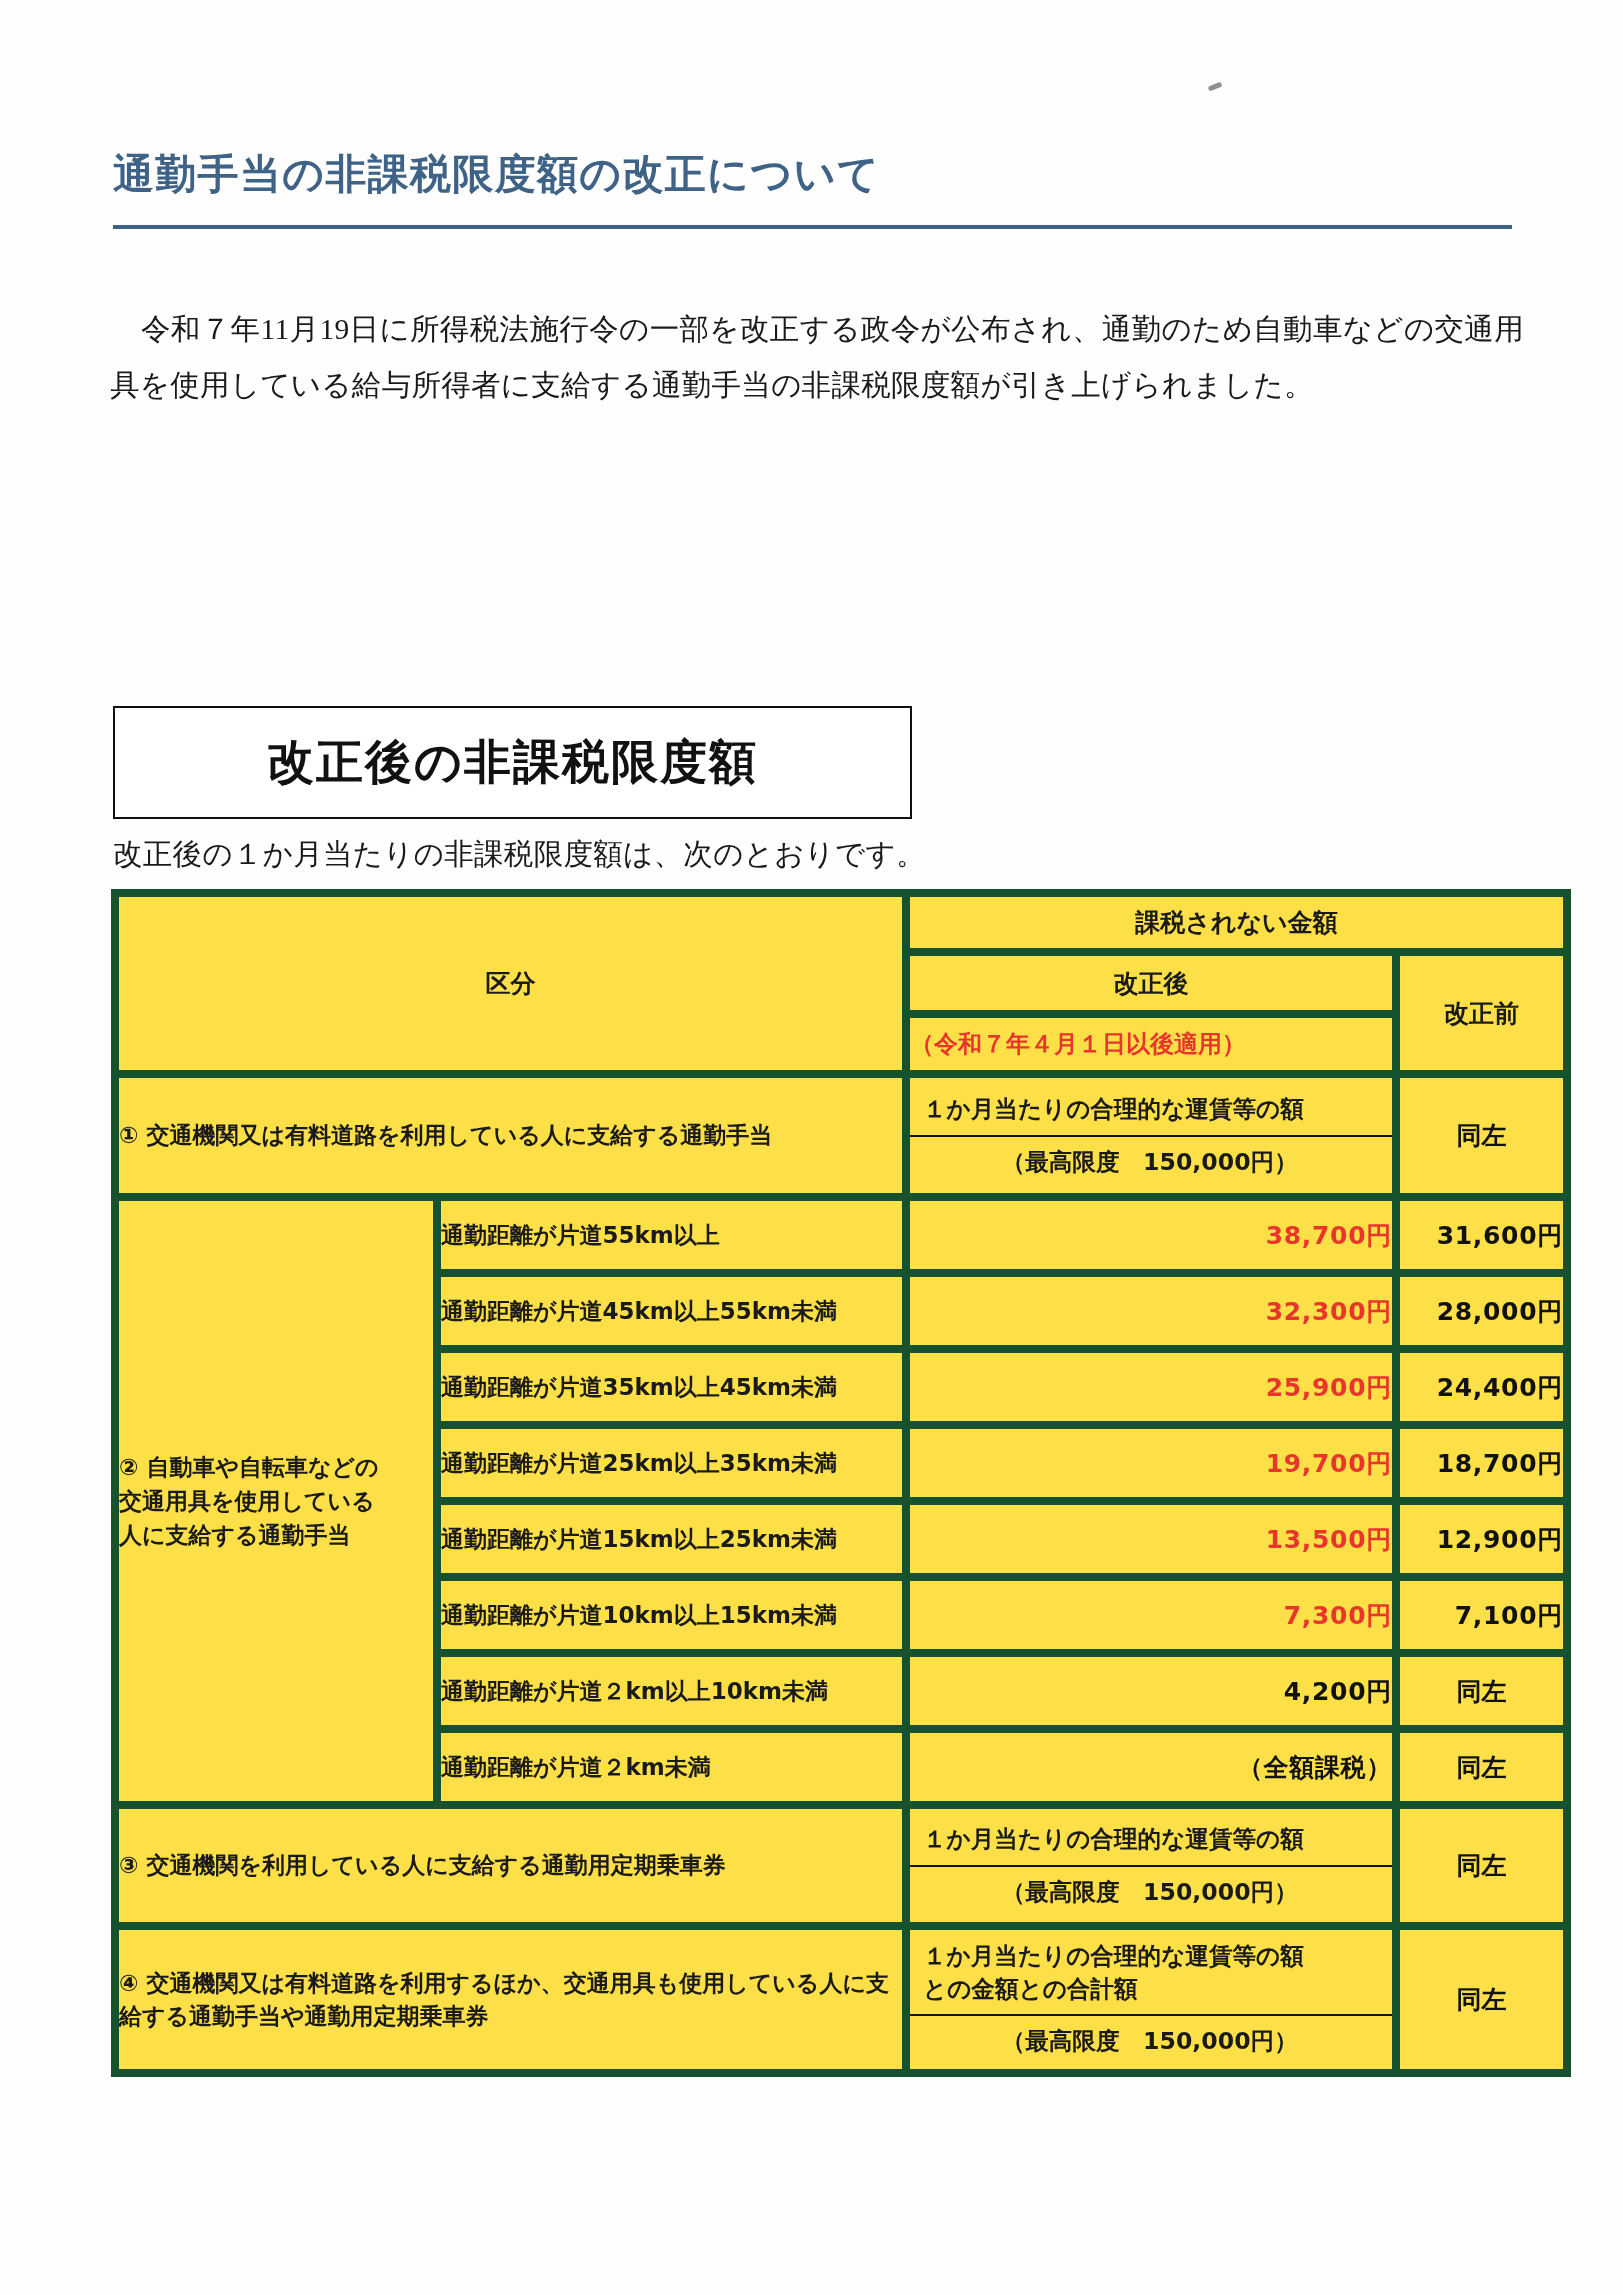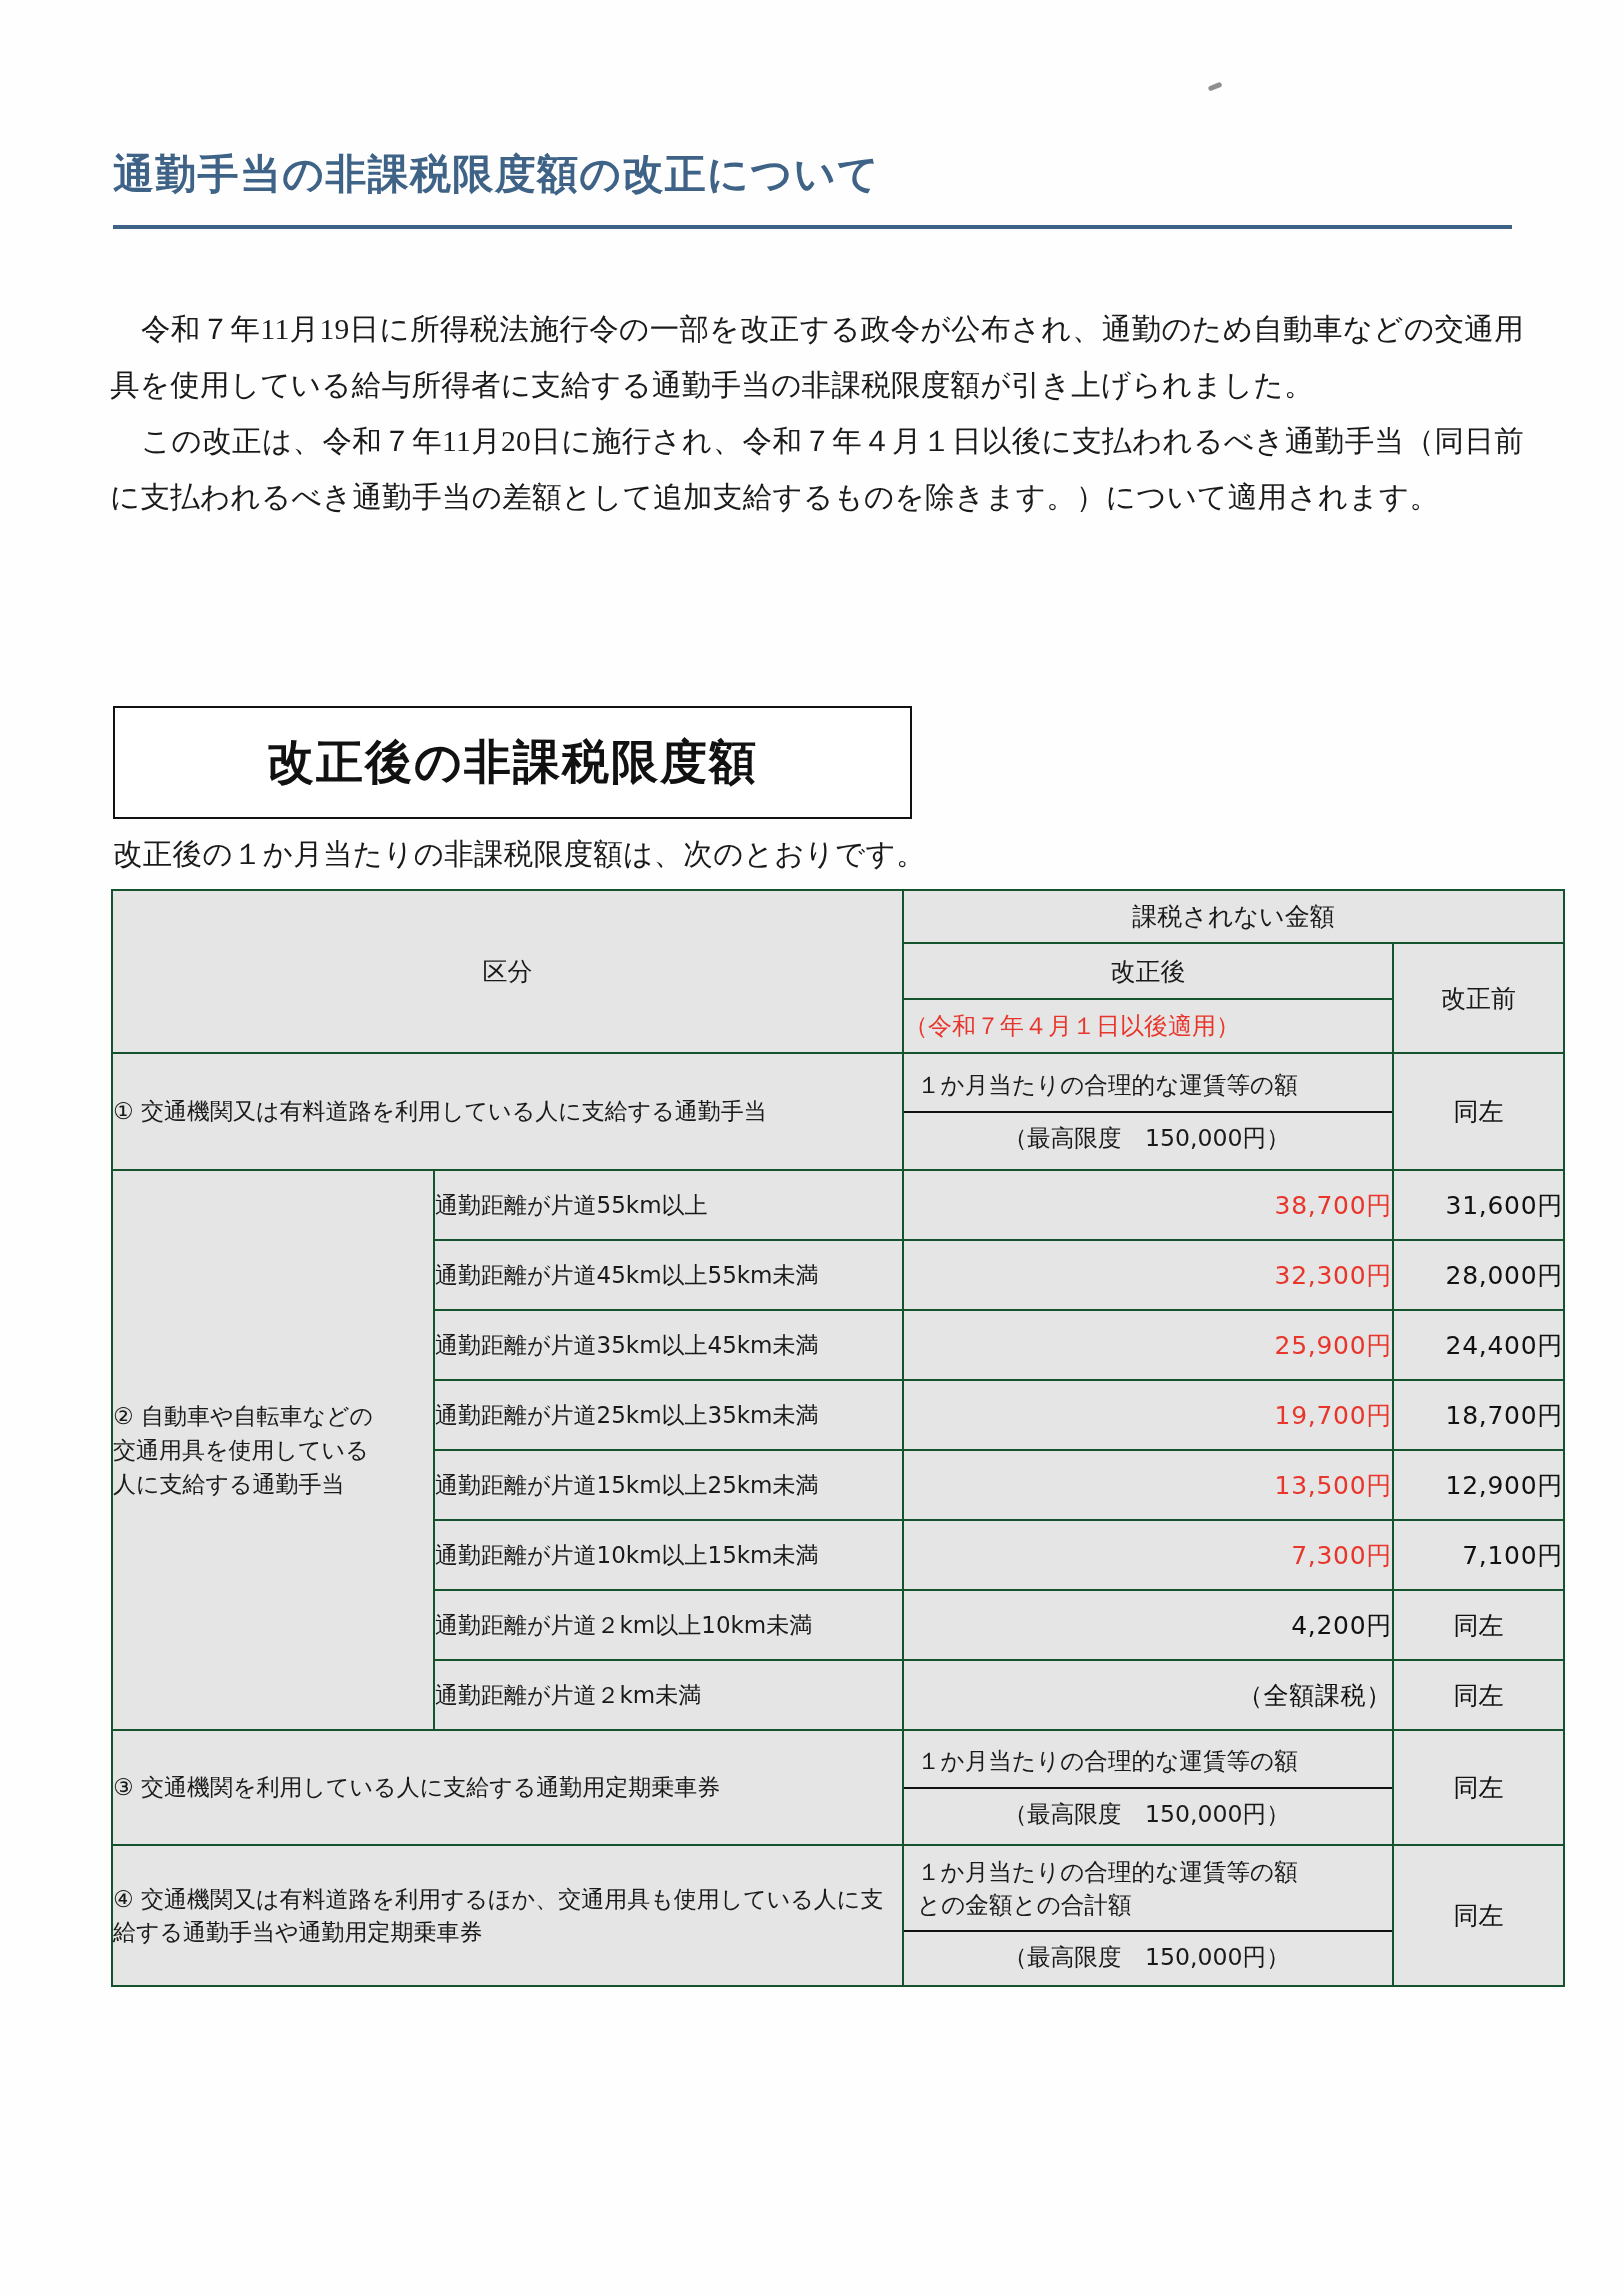--- a/index.html
+++ b/index.html
@@ -116,25 +116,25 @@
     position: absolute;
     left: 111px;
     top: 889px;
     width: 1452px;
     border-collapse: collapse;
     table-layout: fixed;
     font-family: "DejaVu Sans", "Liberation Sans", sans-serif;
     font-size: 22px;
   }
   .tax-table td, .tax-table th {
-    border: 2px solid #14532d;
+    border: 8px solid #14532d;
     padding: 0;
     vertical-align: middle;
-    background: #e5e5e5;
-    font-weight: normal;
+    background: #fde047;
+    font-weight: bold;
   }
   .hdr {
     background: #e9eff3;
     text-align: center;
     font-weight: bold;
     font-size: 25px;
   }
   .hdr-red {
     background: #fff;
     text-align: left;
@@ -219,21 +219,20 @@
 
   <div class="speck"></div>
 
   <div class="title-block">
     <h1 class="doc-title">通勤手当の非課税限度額の改正について</h1>
     <div class="title-rule"></div>
   </div>
 
   <div class="body-text">
     <p>令和７年11月19日に所得税法施行令の一部を改正する政令が公布され、通勤のため自動車などの交通用具を使用している給与所得者に支給する通勤手当の非課税限度額が引き上げられました。</p>
-    <p>この改正は、令和７年11月20日に施行され、令和７年４月１日以後に支払われるべき通勤手当（同日前に支払われるべき通勤手当の差額として追加支給するものを除きます。）について適用されます。</p>
   </div>
 
   <div class="heading-box">
     <span class="heading-box-text">改正後の非課税限度額</span>
   </div>
 
   <div class="intro-line">改正後の１か月当たりの非課税限度額は、次のとおりです。</div>
 
   <table class="tax-table">
     <colgroup>

